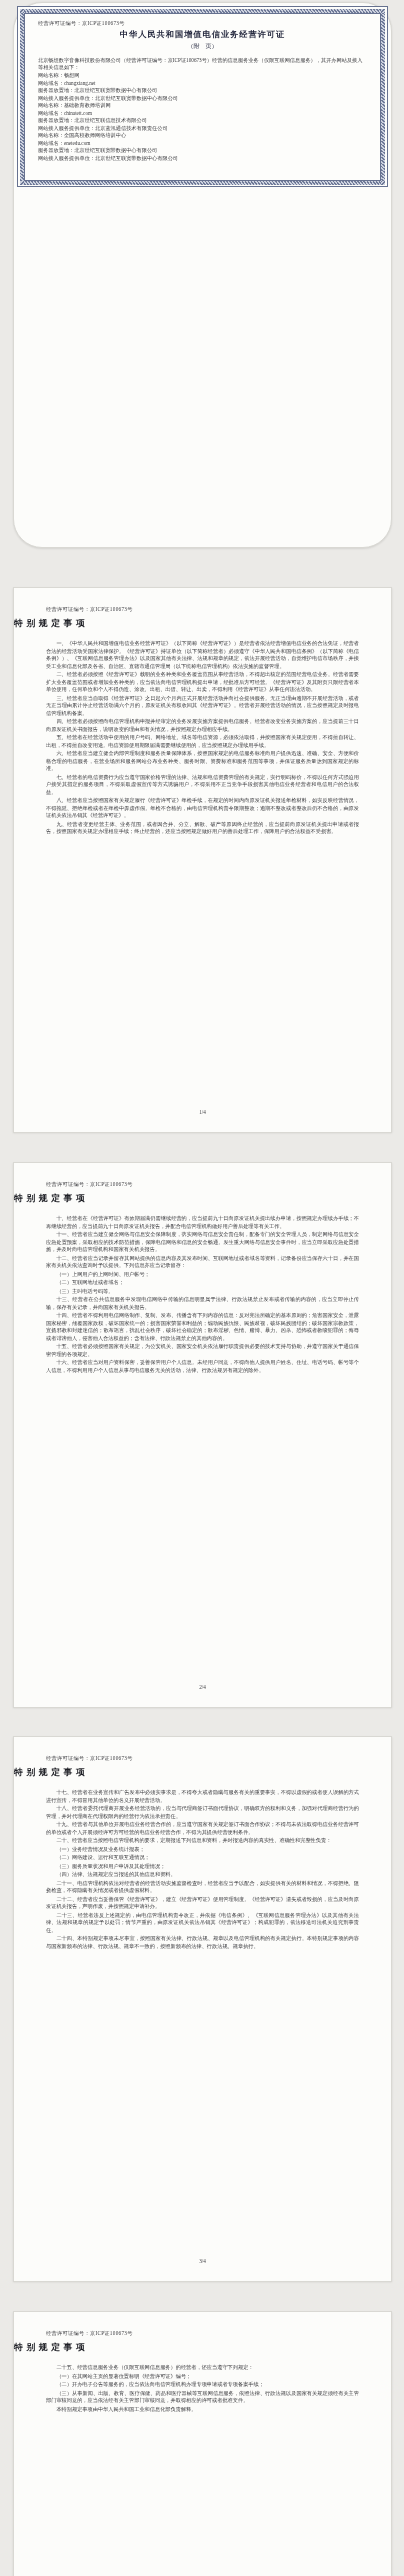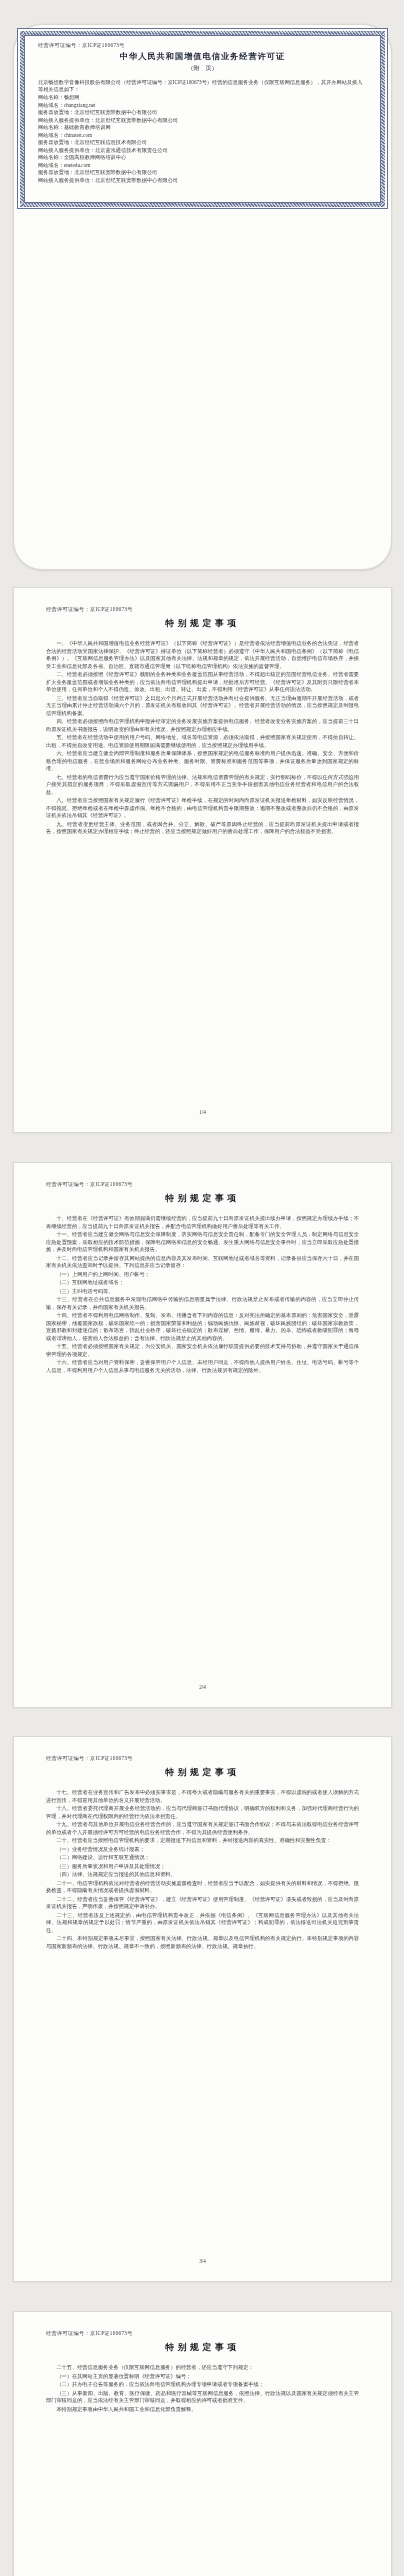--- a/index.html
+++ b/index.html
@@ -25,21 +25,21 @@
   .page{
     position:absolute;
     left:13px;
     width:379px;
     height:546px;
     background:var(--page-bg);
     border:0.5px solid #d9d8d3;
     box-shadow:0 0.5px 2.1px rgba(0,0,0,.10);
     box-sizing:border-box;
   }
-  .pg1{top:24px;border-radius:29px;}
+  .pg1{top:2px;border-radius:29px;}
   .pg2{top:587px;}
   .pg3{top:1162px;}
   .pg4{top:1736px;}
   .pg5{top:2311px;}
 
   
   .cert-outer{
     position:absolute;
     left:3.1px; right:3.1px; top:3.1px;
     height:181px;
@@ -96,21 +96,21 @@
     position:absolute;
     top:17.5px; left:32px;
     font-size:5.2px;
     letter-spacing:0.3px;
     color:#3c3c40;
   }
   .p-title{
     position:absolute;
     top:30px; left:0; right:0;
     margin:0;
-    text-align:center;
+    text-align:left;
     font-size:8.8px;
     font-weight:bold;
     letter-spacing:3.6px;
     color:#1d1e24;
   }
   .p-body{
     position:absolute;
     top:52px; left:32px; right:32px;
     font-size:5.2px;
     line-height:7.5px;

